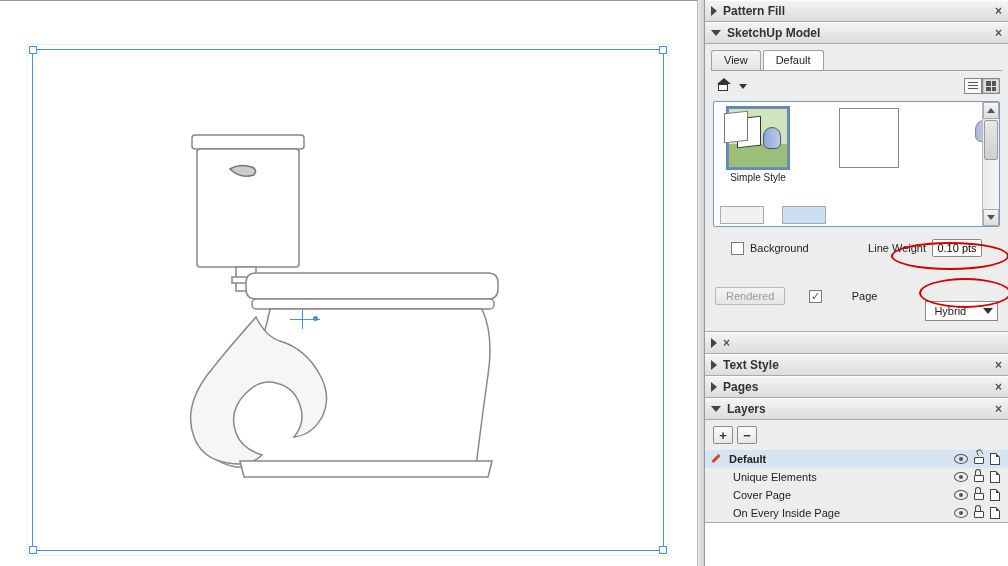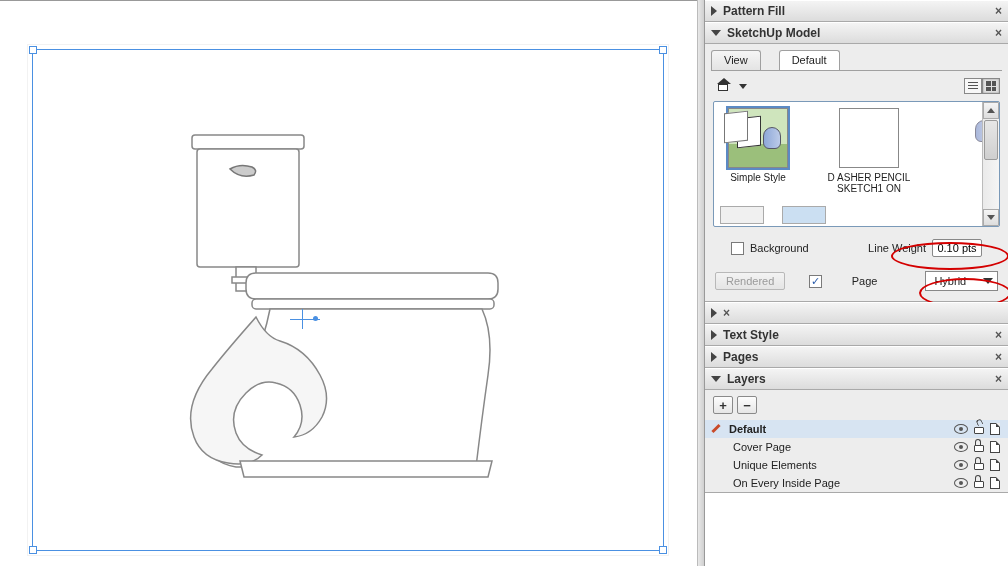--- a/index.html
+++ b/index.html
@@ -94,21 +94,21 @@
 
 .panel-body {
   background: #ededed;
   border-bottom: 1px solid #a9a9a9;
 }
 
 
 .tabs {
   display: flex;
   padding: 6px 6px 0 6px;
-  gap: 16px;
+  gap: 0;
 }
 .tab {
   padding: 3px 12px 4px;
   font-size: 11px;
   background: linear-gradient(#f5f5f5, #e4e4e4);
   border: 1px solid #a0a0a0;
   border-bottom: none;
   border-radius: 3px 3px 0 0;
   margin-right: 2px;
   cursor: pointer;
@@ -254,20 +254,21 @@
   border:1px solid #b8b8b8; border-radius:2px;
   color:#9a9a9a;
 }
 .render-row .spacer{flex:1;}
 .dd-select {
   width: 76px; height:20px;
   border:1px solid #888; background:#fff;
   display:flex;align-items:center;justify-content:space-between;
   padding:0 4px 0 8px; font-size:11px;
   cursor:pointer;
+  margin-top:30px;
 }
 .dd-select .caret{width:0;height:0;border-left:5px solid transparent;border-right:5px solid transparent;border-top:6px solid #333;}
 
 
 .anno-circle {
   position:absolute;
   border:2px solid #d40000;
   border-radius:50%;
   pointer-events:none;
 }
@@ -424,21 +425,20 @@
             <div class="box3d"></div>
               <div class="cyl"></div>
           </div>
           <div>Simple Style</div>
         </div>
         <div class="style-item" style="width:110px">
           <div class="thumb pencil">
             <div class="box3d" style="left:10px;top:10px;border-color:#777"></div>
               <div class="cyl" style="background:linear-gradient(to right,#a9b7da,#d2d9ee);border-color:#889"></div>
           </div>
-          <div>D ASHER PENCIL SKETCH1 ON</div>
         </div>
       </div>
       <div class="style-row2">
         <div class="mini-thumb"></div>
         <div class="mini-thumb sel"></div>
       </div>
       <div class="style-scroll">
         <div class="scroll-btn up">
             <div class="arr"></div>
           </div>
@@ -507,30 +507,30 @@
         <div class="pencil-ico"></div>
         <span class="layer-name">Default</span>
         <div class="eye-ico"></div>
         <div class="lock-ico open">
             <div class="sh"></div>
             <div class="body"></div>
           </div>
         <div class="page-ico"></div>
       </div>
       <div class="layer-row indent">
-        <span class="layer-name">Cover Page</span>
+        <span class="layer-name">Unique Elements</span>
         <div class="eye-ico"></div>
         <div class="lock-ico">
             <div class="sh"></div>
             <div class="body"></div>
           </div>
         <div class="page-ico"></div>
       </div>
       <div class="layer-row indent">
-        <span class="layer-name">Unique Elements</span>
+        <span class="layer-name">Cover Page</span>
         <div class="eye-ico"></div>
         <div class="lock-ico">
             <div class="sh"></div>
             <div class="body"></div>
           </div>
         <div class="page-ico"></div>
       </div>
       <div class="layer-row indent">
         <span class="layer-name">On Every Inside Page</span>
         <div class="eye-ico"></div>

